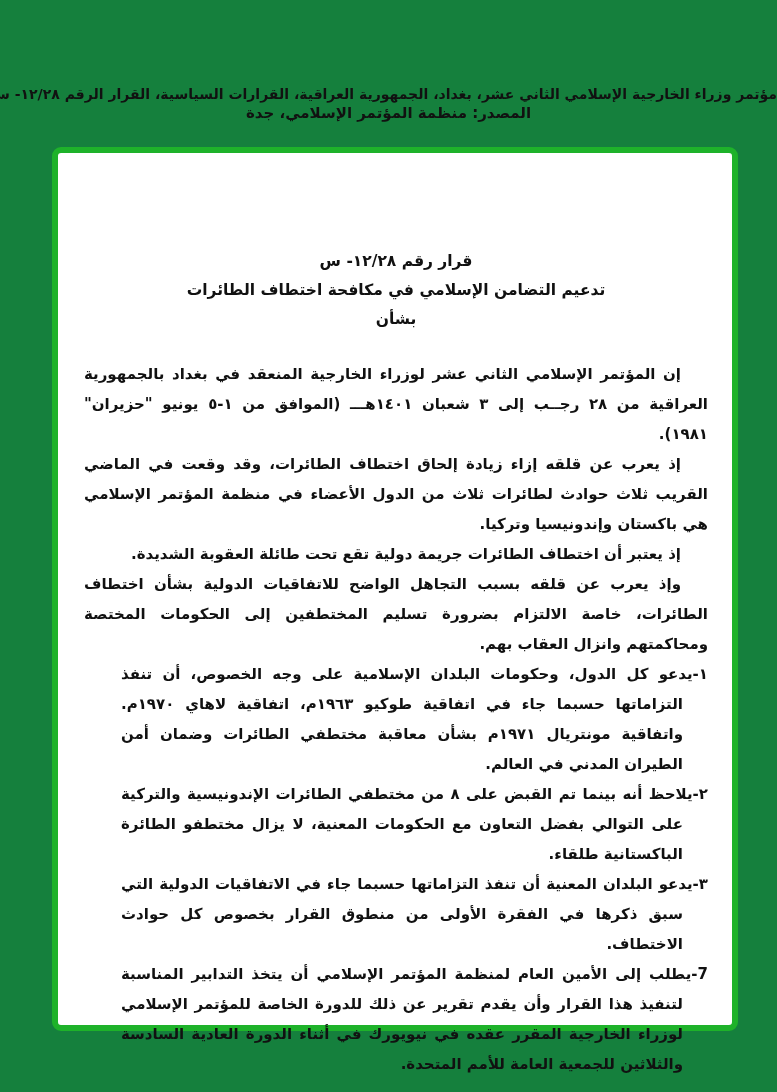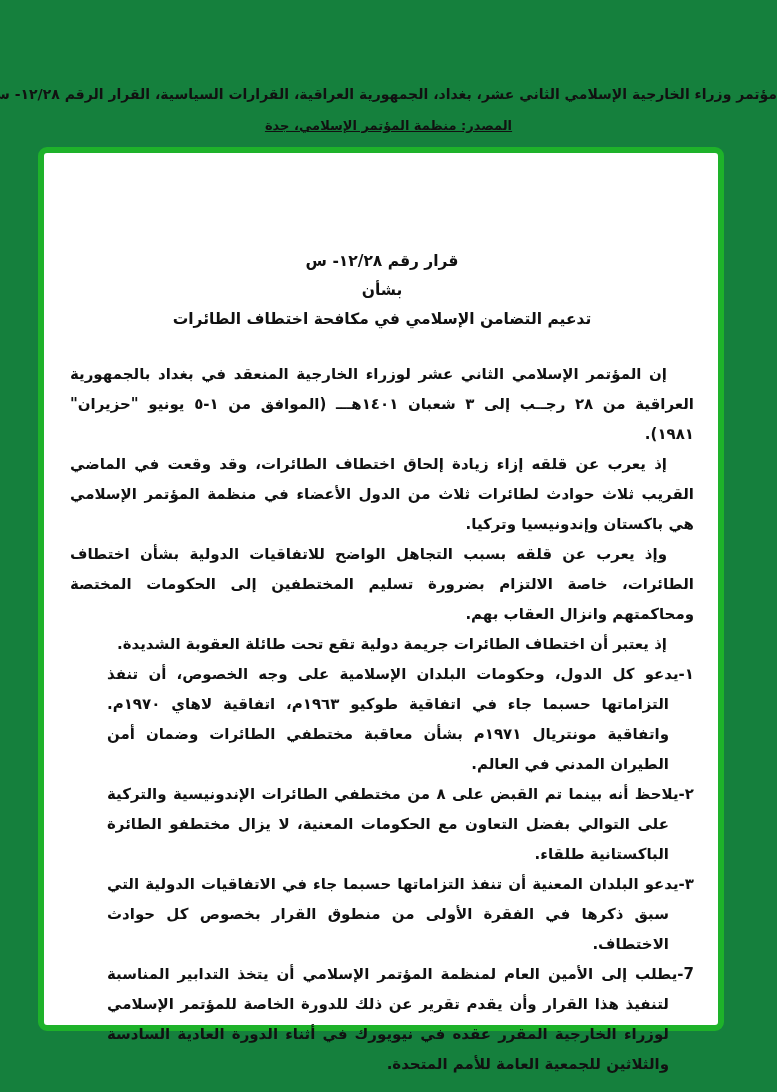--- a/index.html
+++ b/index.html
@@ -31,30 +31,29 @@
     direction: rtl;
   }
   .doc-header .cite {
     font-size: 14px;
     font-weight: 700;
     letter-spacing: 0;
     line-height: 20px;
     white-space: nowrap;
   }
   .doc-header .source {
-    font-size: 13px;
+    font-size: 15px;
     font-weight: 700;
     line-height: 16px;
-    margin-top: 14px;
-    text-decoration: underline;
+    margin-top: 1px;
   }
   
   .frame {
     position: absolute;
-    left: 38px;
+    left: 52px;
     top: 147px;
     width: 686px;
     height: 884px;
     box-sizing: border-box;
     border: 6px solid #1eb22a;
     border-radius: 9px;
     background: #ffffff;
   }
   .content {
     position: absolute;
@@ -99,29 +98,29 @@
   <div class="doc-header">
     <div class="cite">مؤتمر وزراء الخارجية الإسلامي الثاني عشر، بغداد، الجمهورية العراقية، القرارات السياسية، القرار الرقم ١٢/٢٨- س</div>
     <div class="source">المصدر: منظمة المؤتمر الإسلامي، جدة</div>
   </div>
 
   <div class="frame">
     <div class="content">
 
       <div class="title-block">
         <div>قرار رقم ١٢/٢٨- س</div>
+        <div>تدعيم التضامن الإسلامي في مكافحة اختطاف الطائرات</div>
         <div>بشأن</div>
-        <div>تدعيم التضامن الإسلامي في مكافحة اختطاف الطائرات</div>
       </div>
 
       <div class="body-text">
         <p class="para">إن المؤتمر الإسلامي الثاني عشر لوزراء الخارجية المنعقد في بغداد بالجمهورية العراقية من ٢٨ رجــب إلى ٣ شعبان ١٤٠١هـــ (الموافق من ١-٥ يونيو "حزيران" ١٩٨١).</p>
         <p class="para">إذ يعرب عن قلقه إزاء زيادة إلحاق اختطاف الطائرات، وقد وقعت في الماضي القريب ثلاث حوادث لطائرات ثلاث من الدول الأعضاء في منظمة المؤتمر الإسلامي هي باكستان وإندونيسيا وتركيا.</p>
+        <p class="para">إذ يعتبر أن اختطاف الطائرات جريمة دولية تقع تحت طائلة العقوبة الشديدة.</p>
         <p class="para">وإذ يعرب عن قلقه بسبب التجاهل الواضح للاتفاقيات الدولية بشأن اختطاف الطائرات، خاصة الالتزام بضرورة تسليم المختطفين إلى الحكومات المختصة ومحاكمتهم وانزال العقاب بهم.</p>
-        <p class="para">إذ يعتبر أن اختطاف الطائرات جريمة دولية تقع تحت طائلة العقوبة الشديدة.</p>
 
         <p class="item">١-يدعو كل الدول، وحكومات البلدان الإسلامية على وجه الخصوص، أن تنفذ التزاماتها حسبما جاء في اتفاقية طوكيو ١٩٦٣م، اتفاقية لاهاي ١٩٧٠م. واتفاقية مونتريال ١٩٧١م بشأن معاقبة مختطفي الطائرات وضمان أمن الطيران المدني في العالم.</p>
         <p class="item">٢-يلاحظ أنه بينما تم القبض على ٨ من مختطفي الطائرات الإندونيسية والتركية على التوالي بفضل التعاون مع الحكومات المعنية، لا يزال مختطفو الطائرة الباكستانية طلقاء.</p>
         <p class="item">٣-يدعو البلدان المعنية أن تنفذ التزاماتها حسبما جاء في الاتفاقيات الدولية التي سبق ذكرها في الفقرة الأولى من منطوق القرار بخصوص كل حوادث الاختطاف.</p>
         <p class="item">7-يطلب إلى الأمين العام لمنظمة المؤتمر الإسلامي أن يتخذ التدابير المناسبة لتنفيذ هذا القرار وأن يقدم تقرير عن ذلك للدورة الخاصة للمؤتمر الإسلامي لوزراء الخارجية المقرر عقده في نيويورك في أثناء الدورة العادية السادسة والثلاثين للجمعية العامة للأمم المتحدة.</p>
       </div>
 
     </div>
   </div>
 

